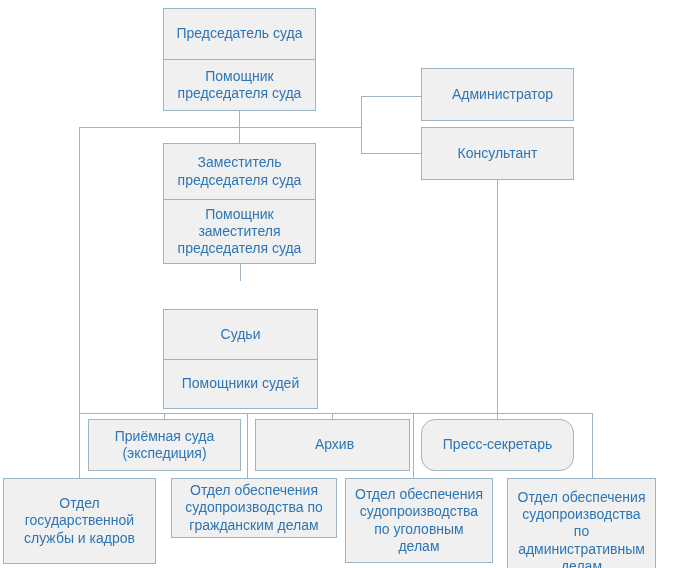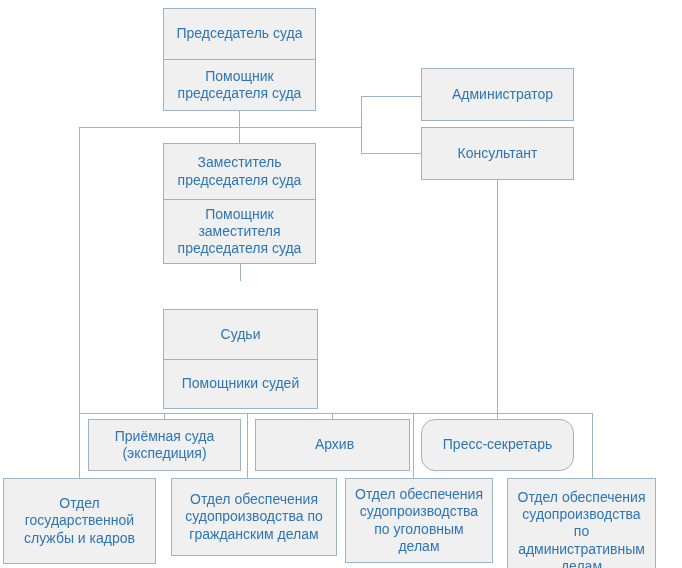--- a/index.html
+++ b/index.html
@@ -112,21 +112,21 @@
   <div class="node" style="left:255px; top:419px; width:155px; height:52px;padding-left:10px;">
     <span>Архив</span>
   </div>
   <div class="node" style="left:421px; top:419px; width:153px; height:52px;border-radius:14px;">
     <span>Пресс-секретарь</span>
   </div>
 
   <div class="node" style="left:3px; top:478px; width:153px; height:86px;">
     <span>Отдел государственной службы и кадров</span>
   </div>
-  <div class="node" style="left:171px; top:478px; width:166px; height:78px;">
+  <div class="node" style="left:171px; top:478px; width:166px; height:60px;">
     <span>Отдел обеспечения судопроизводства по гражданским делам</span>
   </div>
   <div class="node" style="left:345px; top:478px; width:148px; height:85px;">
     <span>Отдел обеспечения судопроизводства по уголовным делам</span>
   </div>
   <div class="node" style="left:507px; top:478px; width:149px; height:108px;">
     <span>Отдел обеспечения судопроизводства по административным делам</span>
   </div>
 
 </div>

